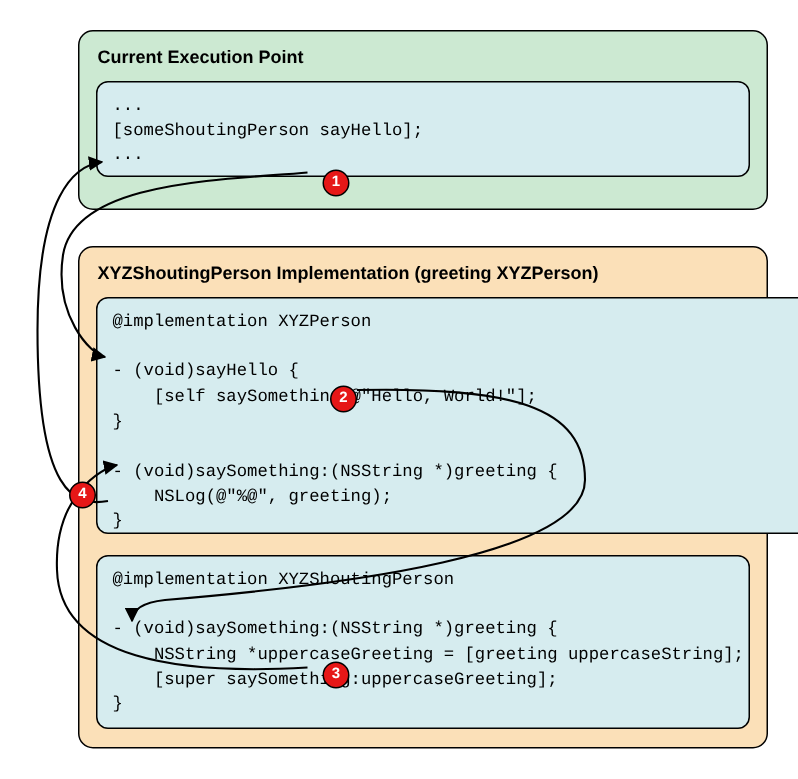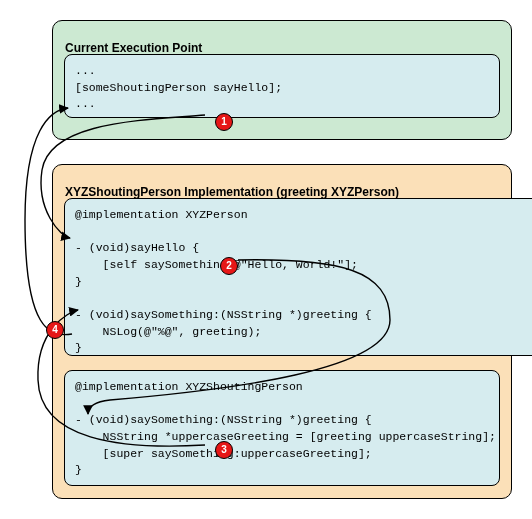--- a/index.html
+++ b/index.html
@@ -17,21 +17,21 @@
   }
   .box {
     position: absolute;
     border: 1px solid #000;
     border-radius: 10px;
     box-sizing: border-box;
   }
   .box-title {
     font-weight: bold;
     font-size: 12px;
-    padding: 20px 12px 6px 12px;
+    padding: 10px 12px 6px 12px;
   }
   .code-box {
     position: absolute;
     background: #d6ecef;
     border: 1px solid #000;
     border-radius: 8px;
     box-sizing: border-box;
     padding: 8px 10px;
     font-family: "Courier New", Courier, monospace;
     font-size: 11.5px;

